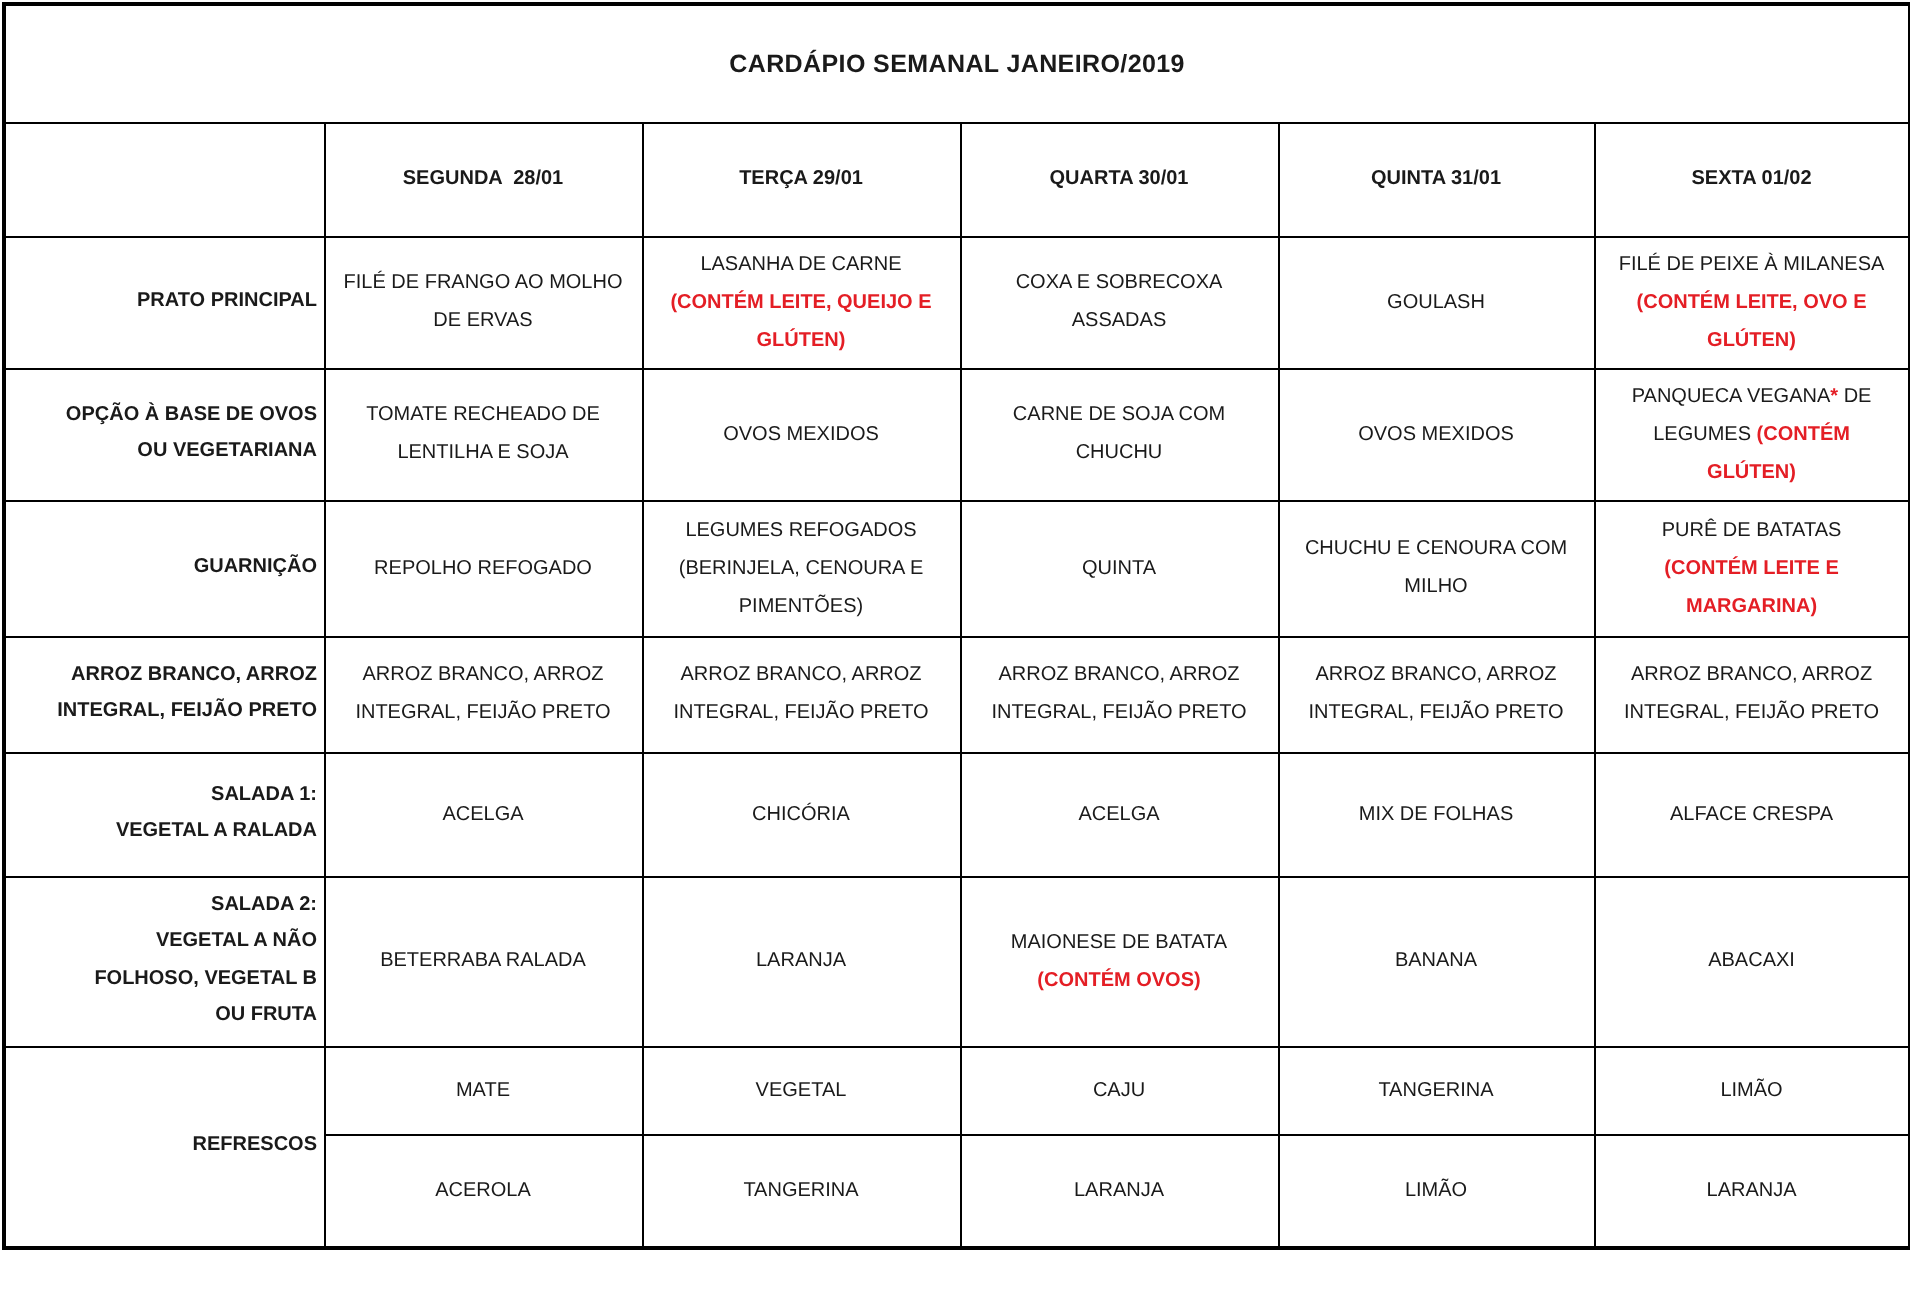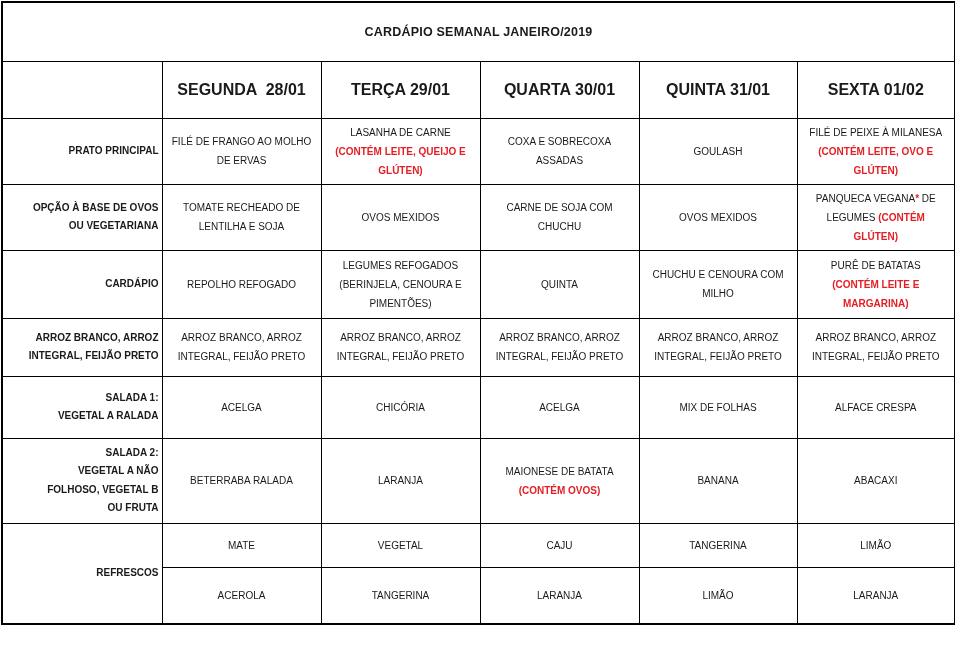--- a/index.html
+++ b/index.html
@@ -1,21 +1,21 @@
 <!DOCTYPE html>
 <html><head>
 <meta charset="utf-8">
 <style>
   html,body{margin:0;padding:0;background:#fff;}
   body{font-family:"Liberation Sans",sans-serif;color:#1a1a1a;}
   .page{width:955px;height:646px;background:#fff;overflow:hidden;box-sizing:border-box;}
   table.menu{border-collapse:collapse;table-layout:fixed;width:953px;margin:1px 0 0 1px;border:2px solid #000;}
   .menu td,.menu th{border:1.5px solid #000;text-align:center;vertical-align:middle;padding:4px 3px;box-sizing:border-box;overflow:hidden;}
   td.title{font-weight:700;font-size:12.5px;letter-spacing:.2px;}
-  th.day{font-weight:700;font-size:16px;white-space:pre-wrap;}
+  th.day{font-weight:700;font-size:10px;white-space:pre-wrap;}
   th.rowlabel{font-weight:700;font-size:10px;white-space:pre-line;line-height:1.85;text-align:right;}
   td.cell{font-size:10px;white-space:pre-line;line-height:1.9;}
   .red{color:#e41e25;font-weight:700;}
   .footnote{width:955px;text-align:center;margin-top:14px;font-weight:700;font-size:12px;color:#e41e25;}
 </style>
 </head>
 <body>
 
 <div class="page">
   <table class="menu">
@@ -60,21 +60,21 @@
 LENTILHA E SOJA</span></td>
         <td class="cell"><span>OVOS MEXIDOS</span></td>
         <td class="cell"><span>CARNE DE SOJA COM
 CHUCHU</span></td>
         <td class="cell"><span>OVOS MEXIDOS</span></td>
         <td class="cell"><span>PANQUECA VEGANA</span><span class="red">*</span><span> DE
 LEGUMES </span><span class="red">(CONTÉM
 GLÚTEN)</span></td>
       </tr>
       <tr style="height:68px">
-        <th class="rowlabel">CARDÁPIO</th>
+        <th class="rowlabel">GUARNIÇÃO</th>
         <td class="cell"><span>REPOLHO REFOGADO</span></td>
         <td class="cell"><span>LEGUMES REFOGADOS
 (BERINJELA, CENOURA E
 PIMENTÕES)</span></td>
         <td class="cell"><span>QUINTA</span></td>
         <td class="cell"><span>CHUCHU E CENOURA COM
 MILHO</span></td>
         <td class="cell"><span>PURÊ DE BATATAS
 </span><span class="red">(CONTÉM LEITE E
 MARGARINA)</span></td>

